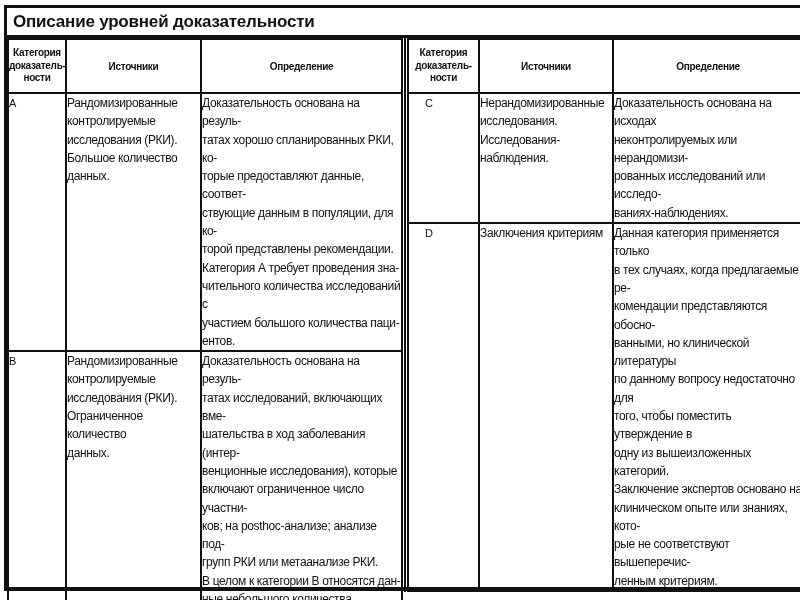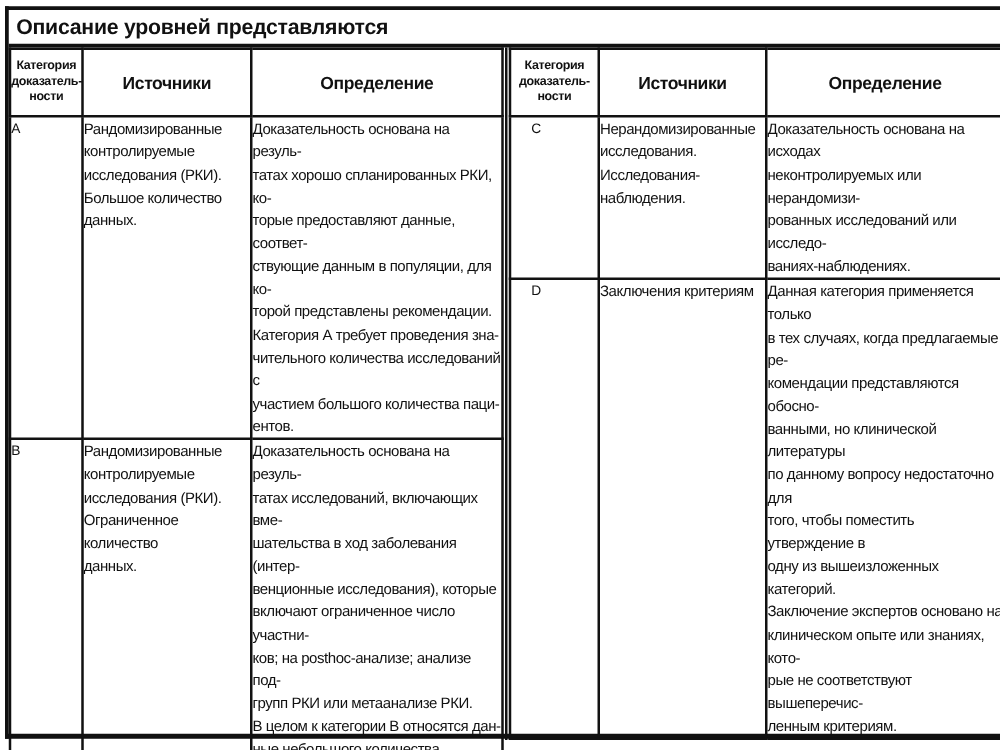--- a/index.html
+++ b/index.html
@@ -5,38 +5,38 @@
   html, body { margin: 0; padding: 0; background: #ffffff; }
   body { width: 800px; height: 600px; position: relative; overflow: hidden;
          font-family: "Liberation Sans", "DejaVu Sans", sans-serif; color: #111; }
   .frame { position: absolute; left: 4px; top: 5px; width: 800px; height: 586px;
            border-left: 3px solid #111; border-top: 3px solid #111; border-bottom: 4px solid #111; box-sizing: border-box; }
   .title { position: absolute; left: 7px; top: 8px; width: 793px; height: 30px;
            border-bottom: 3px solid #111; box-sizing: border-box; }
   .title span { position: absolute; left: 6px; top: 4px; font-size: 17px; font-weight: bold; letter-spacing: -0.2px; }
   .tbl { position: absolute; border-collapse: collapse; table-layout: fixed; }
   .tbl td, .tbl th { border: 2px solid #111; vertical-align: top; padding: 0; font-weight: normal; }
-  .tbl th { vertical-align: middle; text-align: center; font-size: 14px; font-weight: bold; line-height: 13px; letter-spacing: -0.3px; }
+  .tbl th { vertical-align: middle; text-align: center; font-size: 10px; font-weight: bold; line-height: 13px; letter-spacing: -0.3px; }
   .tbl th.hdr-cat { font-size: 10px; line-height: 12.5px; margin-left: 30px; }
   .cell { font-size: 12px; line-height: 18.3px; letter-spacing: -0.35px; padding: 5px 4px 0 5px; }
   .cat { font-size: 11px; padding: 6px 0 0 8px; }
   .cat.r { padding-left: 16px; }
   .def { white-space: pre-line; }
   #left { left: 7px; top: 38px; width: 394px; height: 554px; }
   #right { left: 407px; top: 38px; width: 395px; height: 554px; }
   #left tr.hdr, #right tr.hdr { height: 54px; }
   .vsep2 { position: absolute; left: 404px; top: 38px; width: 2px; height: 554px; background: #111; }
 </style>
 </head>
 <body>
 
 <div class="frame"></div>
 
 <div class="title">
-  <span>Описание уровней представляются</span>
+  <span>Описание уровней доказательности</span>
 </div>
 
 <table class="tbl" id="left">
   <colgroup>
       <col style="width:58px">
       <col style="width:135px">
       <col style="width:201px">
     </colgroup>
   <tbody>
       <tr class="hdr">

